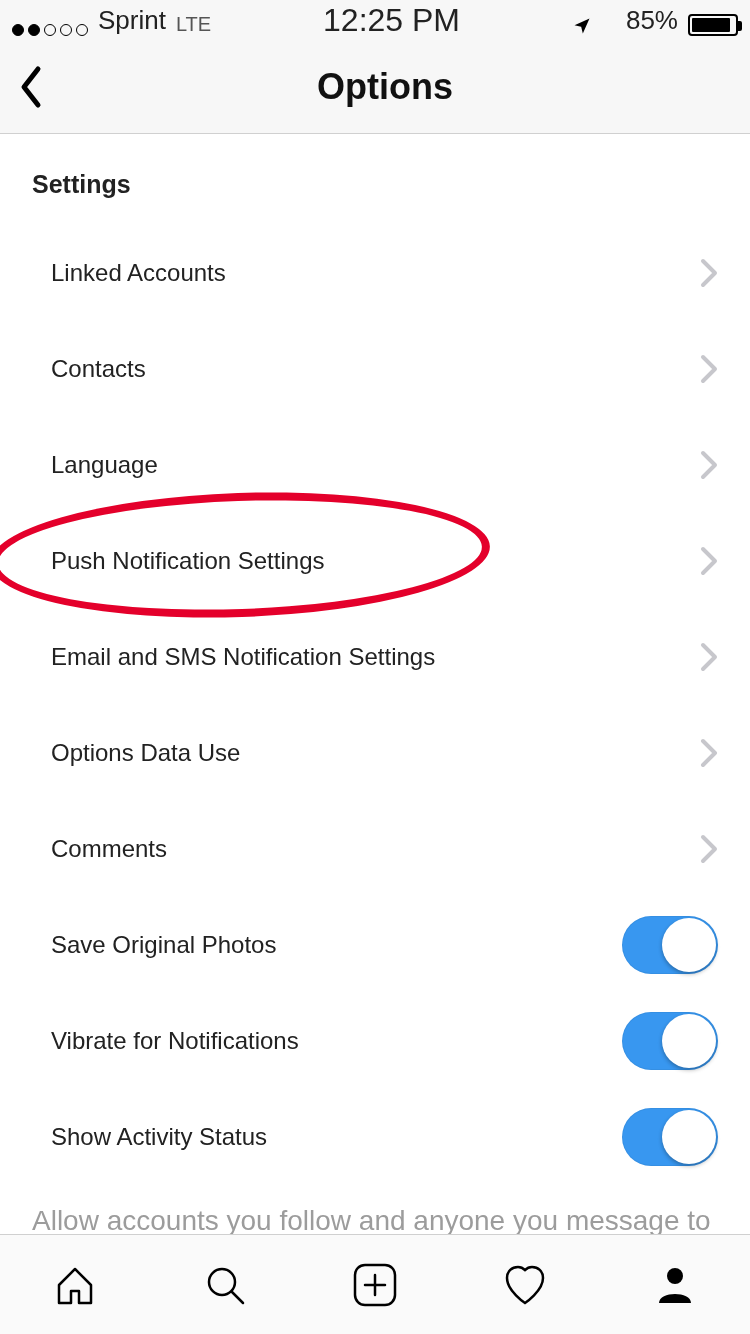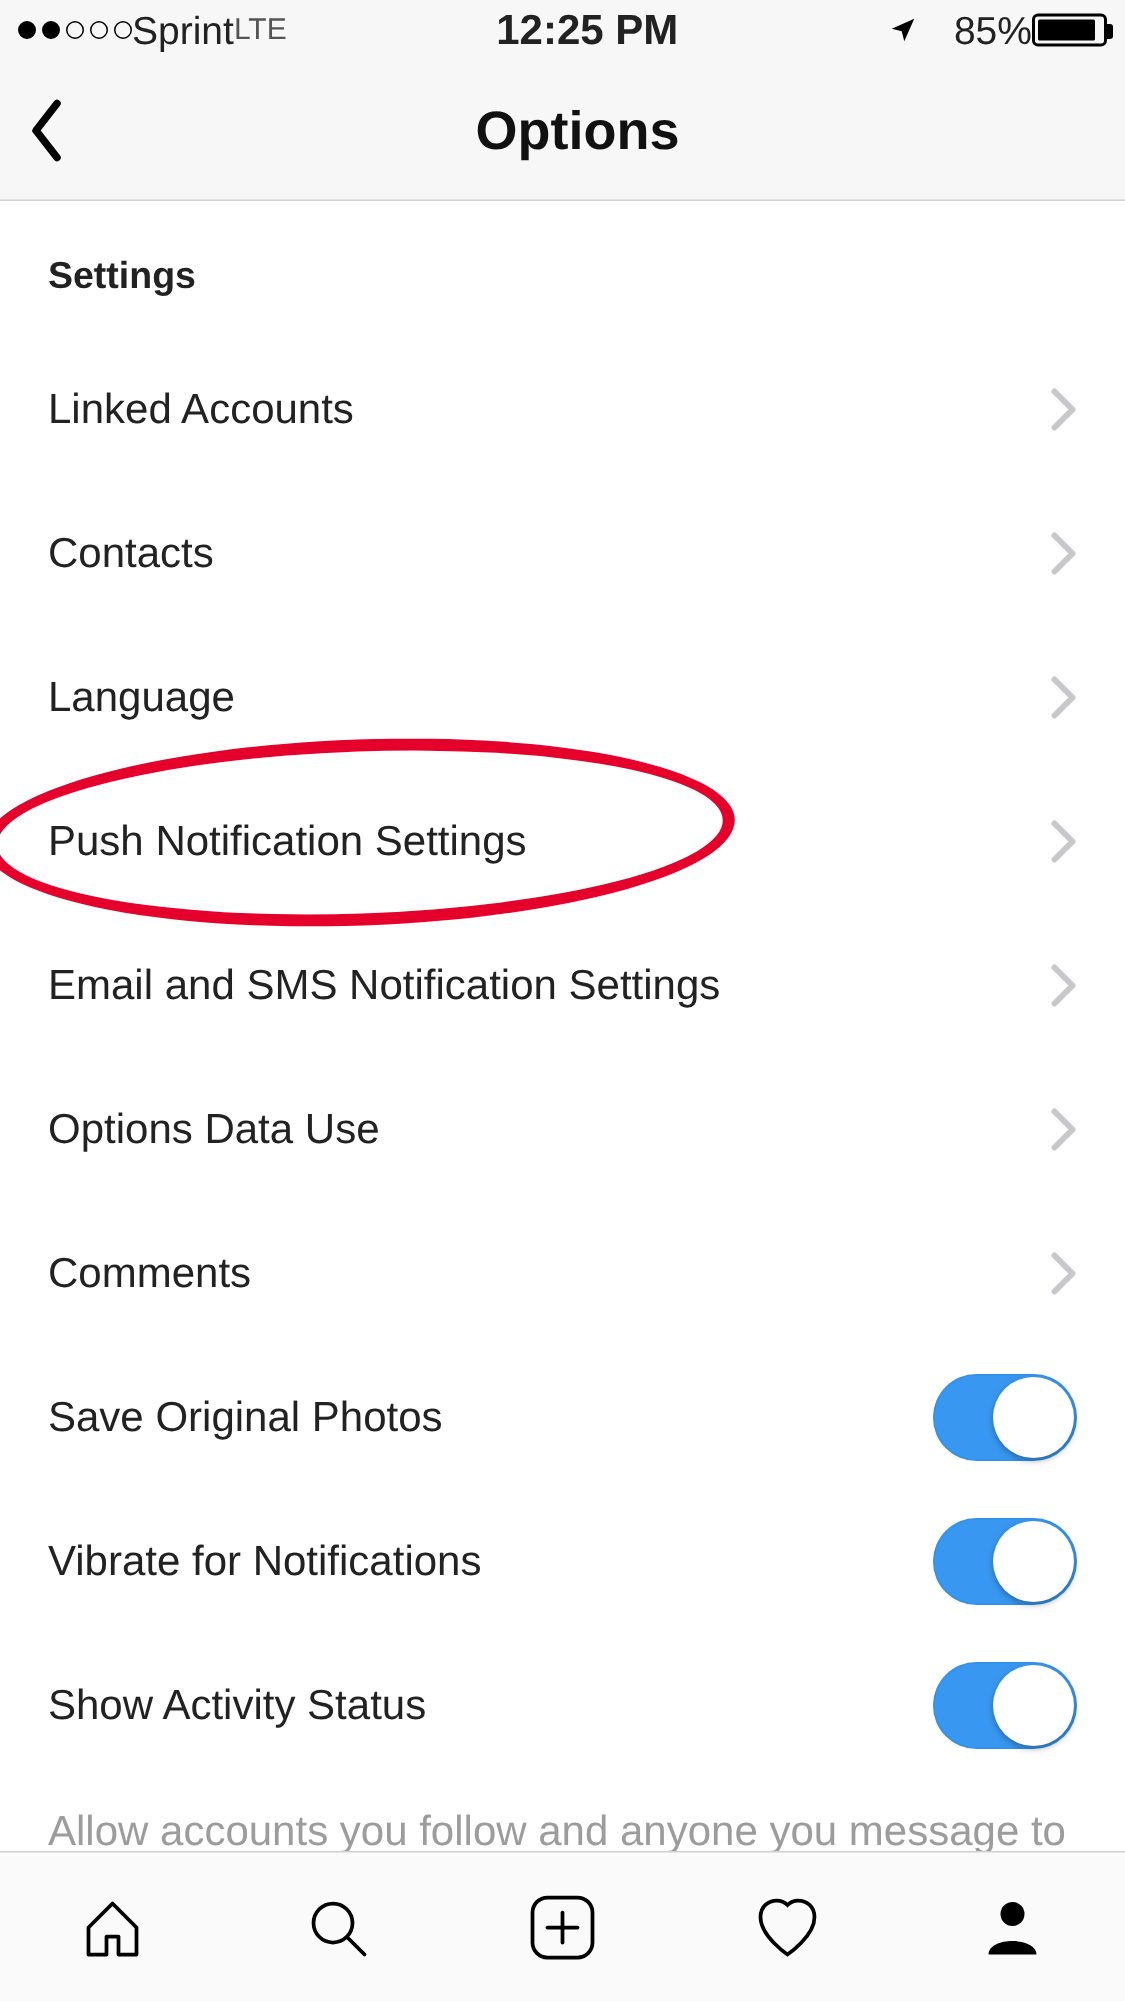--- a/index.html
+++ b/index.html
@@ -1,39 +1,39 @@
 <!DOCTYPE html>
 <html><head>
 <meta charset="utf-8">
 <style>
   * { box-sizing: border-box; margin: 0; padding: 0; }
   html, body { width: 750px; height: 1334px; font-family: -apple-system, "Helvetica Neue", Arial, sans-serif; background:#fff; color:#222; overflow:hidden; }
   
   .status-bar { height:40px; display:flex; align-items:center; justify-content:space-between; padding:0 12px; font-size:26px; background:#f7f7f7; }
-  .status-left, .status-right { display:flex; align-items:center; }
+  .status-left, .status-right { display:flex; align-items:flex-end; gap:10px; }
   .signal { display:flex; gap:4px; align-items:center; }
   .sig-dot { width:12px; height:12px; border-radius:50%; border:1.8px solid #000; }
   .sig-dot.fill { background:#000; }
   .carrier { font-size:26px; }
   .net { font-size:20px; color:#555; }
-  .clock { font-weight:700; font-size:28px; }
+  .clock { font-weight:400; font-size:32px; }
   .loc-icon svg { display:block; }
   .batt-pct { font-size:26px;margin-left:24px; }
   .battery { width:50px; height:22px; border:2px solid #000; border-radius:4px; position:relative; display:flex; align-items:center; }
   .battery::after { content:""; position:absolute; right:-6px; top:5px; width:4px; height:10px; background:#000; border-radius:0 2px 2px 0; }
   .battery-fill { height:14px; background:#000; margin-left:2px; border-radius:1px; }
   
   .header { height:94px; background:#f7f7f7; border-bottom:1px solid #d0d0d0; display:flex; align-items:center; justify-content:center; position:relative; }
   .back-btn { position:absolute; left:18px; top:0; bottom:0; display:flex; align-items:center; }
   .header-title { font-size:36px; font-weight:700; color:#111;margin-left:20px; }
   
   .content { height: calc(1334px - 40px - 94px - 100px); overflow:hidden; background:#fff; }
   .section-title { font-size:25px; font-weight:700; padding:36px 32px 26px 32px; }
   .row { height:96px; display:flex; align-items:center; justify-content:space-between; padding:0 32px; position:relative; }
-  .row-label { font-size:28px; color:#222; }
+  .row-label { font-size:24px; color:#222;margin-left:19px; }
   .chevron svg { display:block; }
   .toggle { width:96px; height:58px; border-radius:40px; position:relative; background:#3897f0; box-shadow: inset 0 0 0 1px rgba(0,0,0,0.05); }
   .toggle .knob { width:54px; height:54px; border-radius:50%; background:#fff; position:absolute; top:2px; right:2px; box-shadow:0 2px 4px rgba(0,0,0,0.3); }
   .footnote { font-size:28px; color:#9c9c9c; padding:18px 32px 0 32px; line-height:1.3; }
   
   .ellipse-annot { position:absolute; border:8px solid #e4002b; border-radius:50%; left:-10px; top:-20px; width:500px; height:124px; pointer-events:none; transform:rotate(-2deg); }
   
   .tabbar { height:100px; border-top:1px solid #d0d0d0; background:#fafafa; display:flex; }
   .tab { flex:1; display:flex; align-items:center; justify-content:center; }
 </style>

